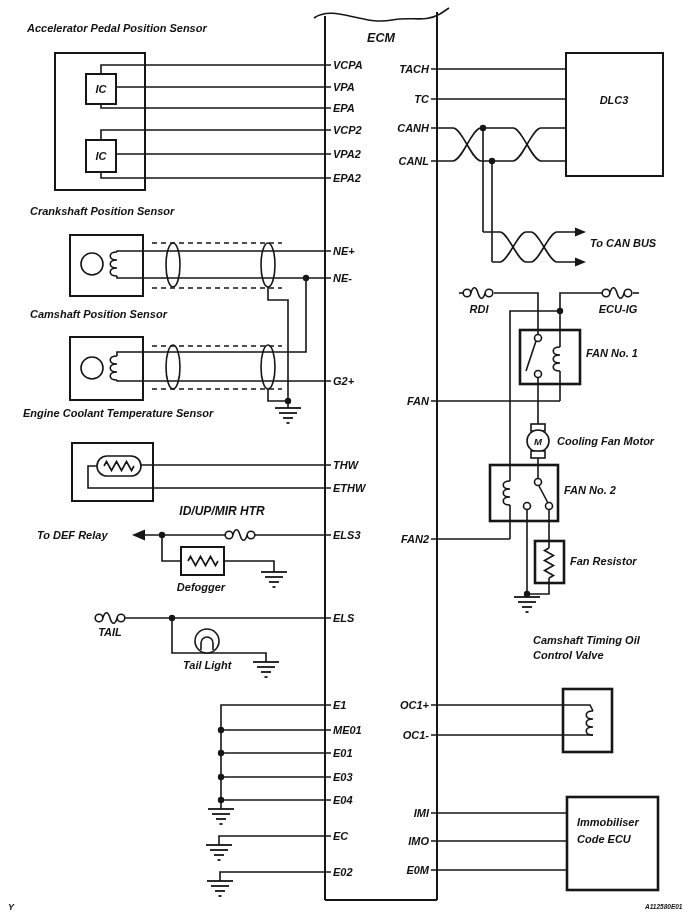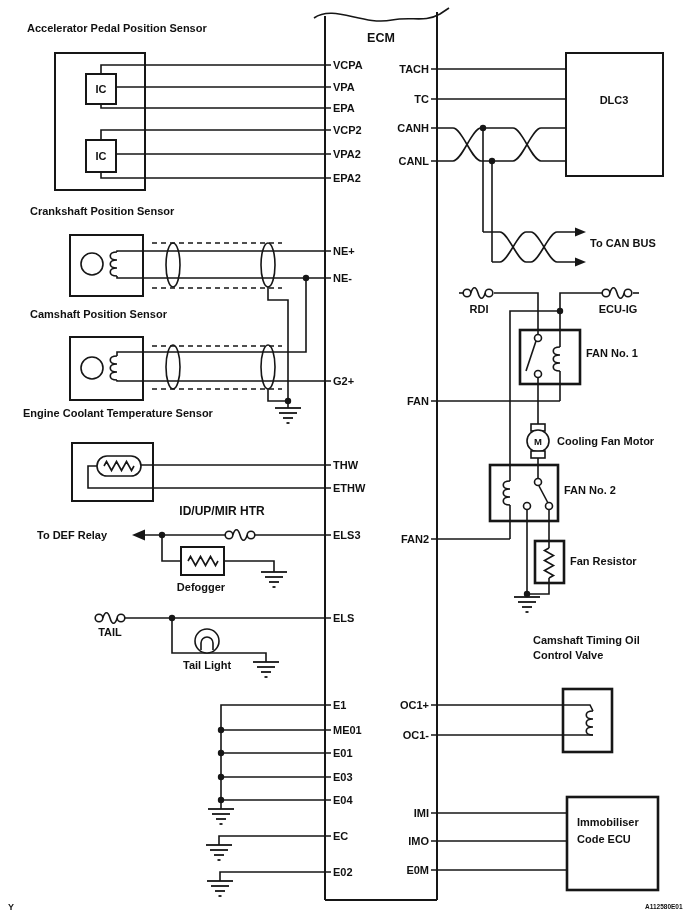--- a/index.html
+++ b/index.html
@@ -1,16 +1,16 @@
 <!DOCTYPE html>
 <html><head>
 <meta charset="utf-8">
 <style>
   html,body{margin:0;padding:0;background:#fff;}
-  #stage{width:692px;height:922px;position:relative;background:#fff;}
+  #stage{width:692px;height:922px;position:relative;background:#fff;font-style:italic;}
   svg{display:block;}
   .w{stroke:#161616;stroke-width:1.6;fill:none;}
   .wd{stroke:#161616;stroke-width:1.4;fill:none;stroke-dasharray:5 4;}
   .bx{stroke:#161616;stroke-width:2;fill:none;}
   .bxb{stroke:#161616;stroke-width:2.6;fill:none;}
   .sym{stroke:#161616;stroke-width:1.6;fill:none;}
   .symw{stroke:#161616;stroke-width:1.6;fill:#fff;}
   .dot{fill:#161616;stroke:none;}
   .arr{fill:#161616;stroke:none;}
   .gnd line{stroke:#161616;stroke-width:1.8;}

